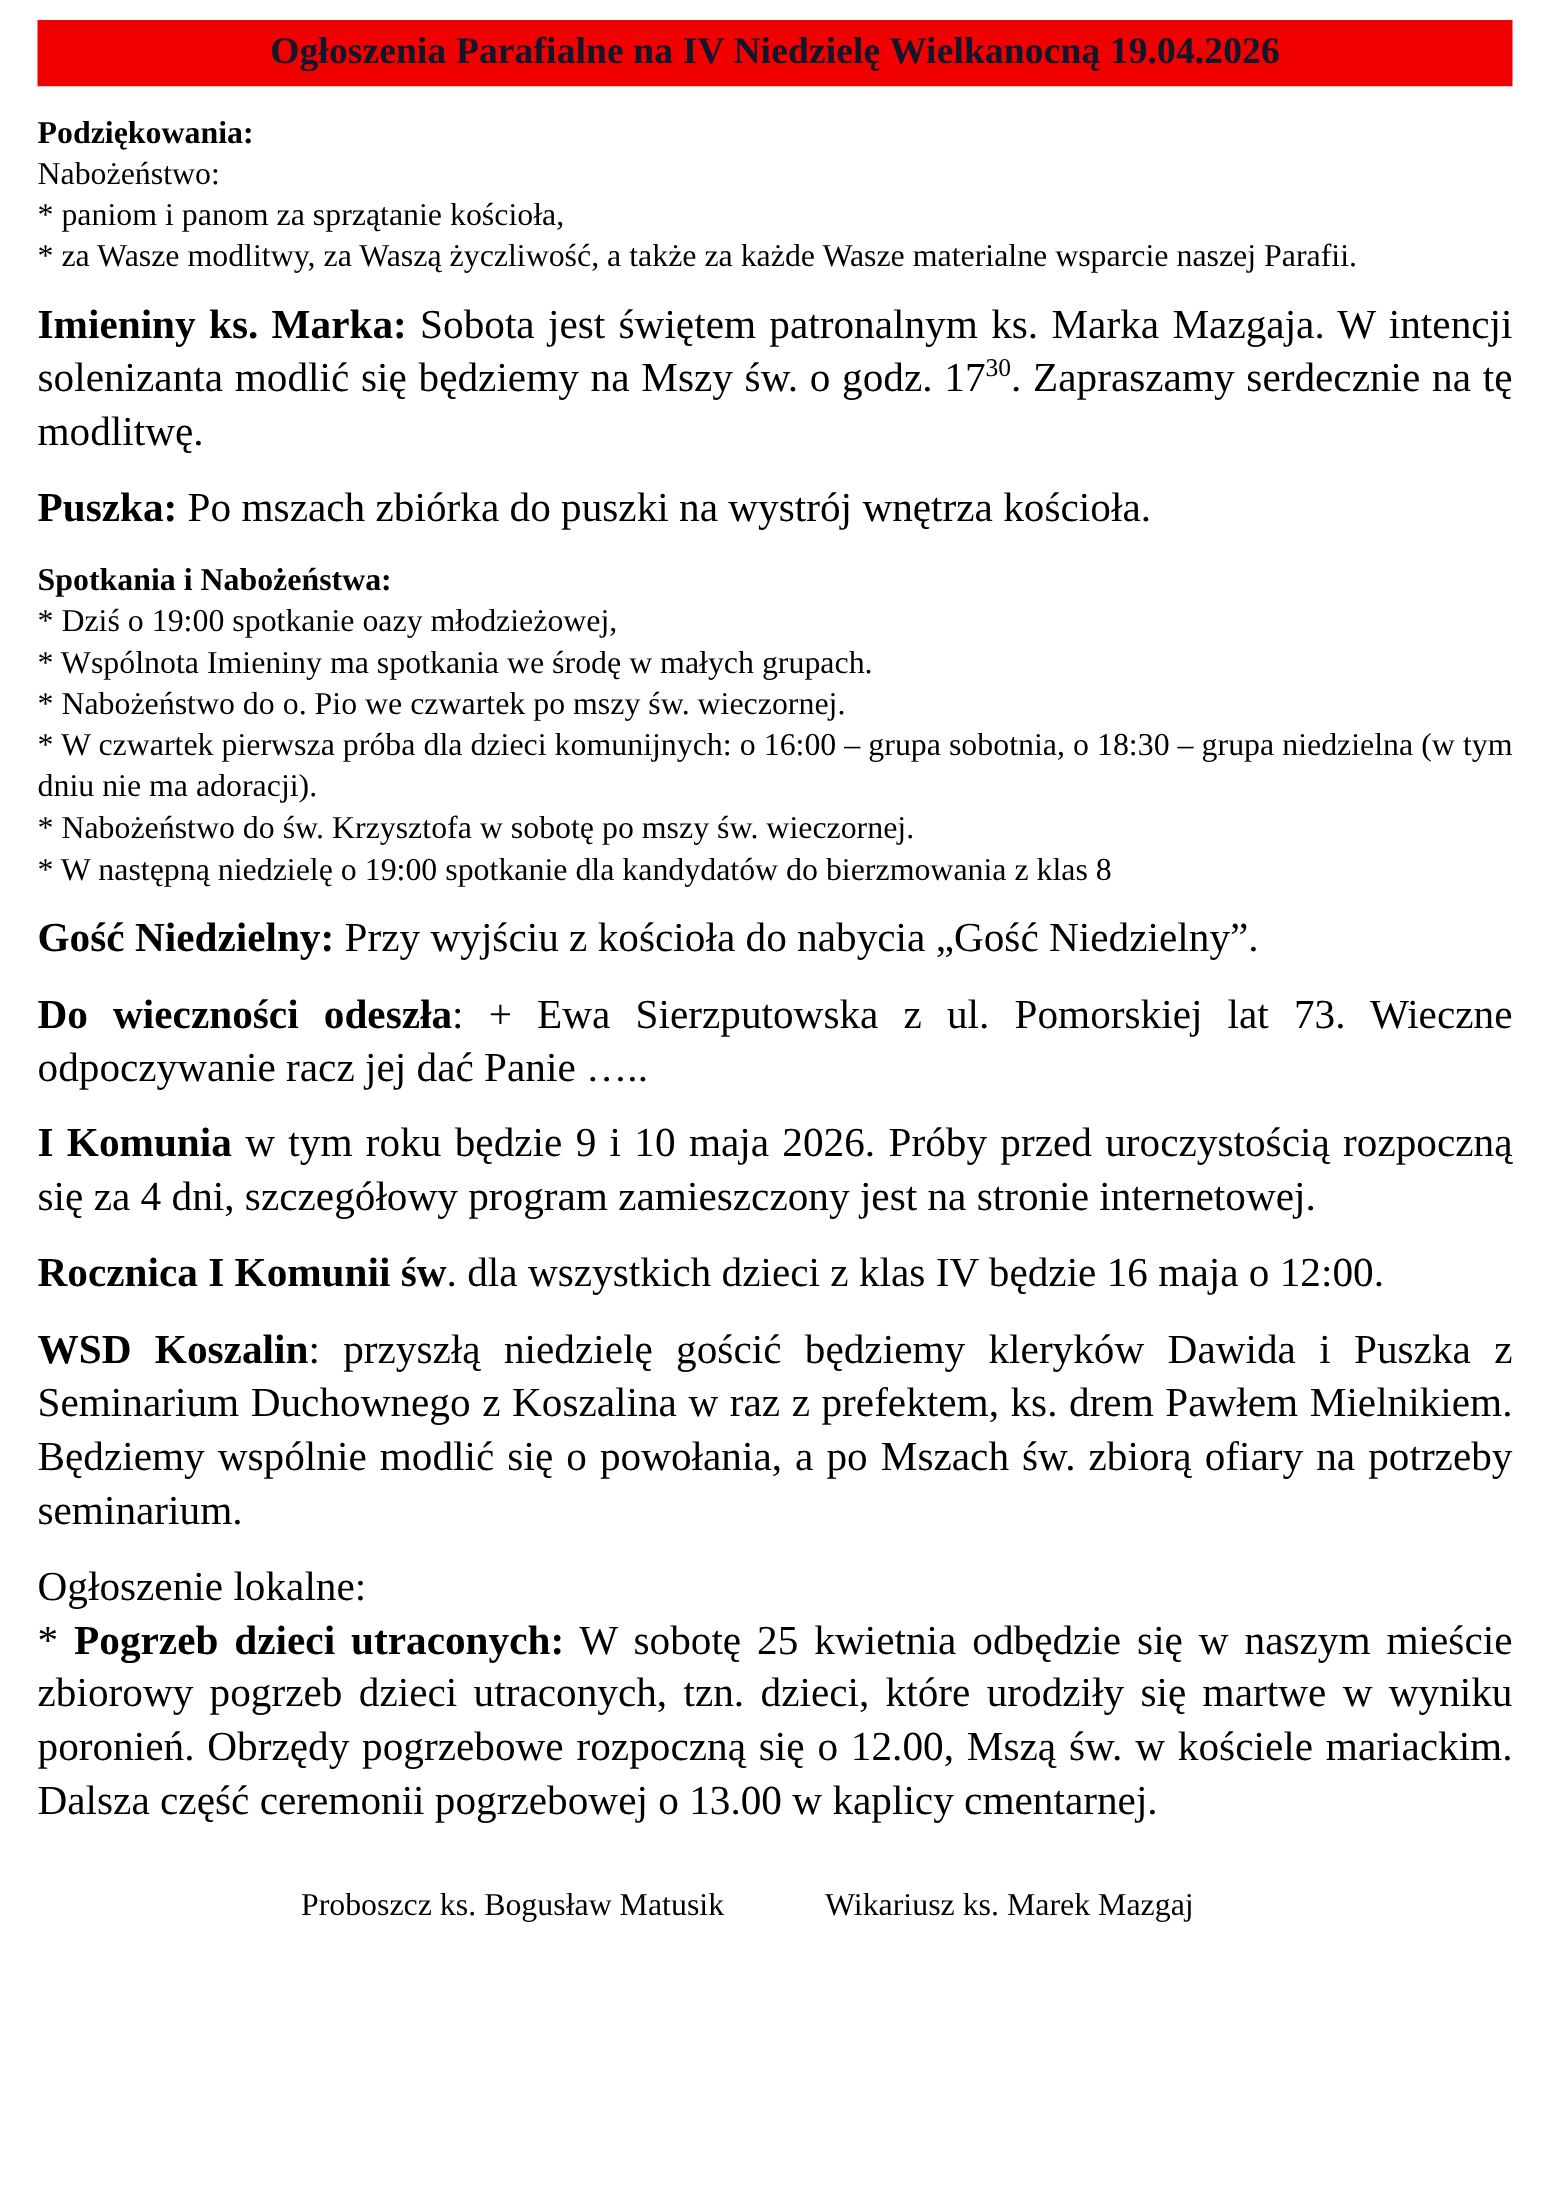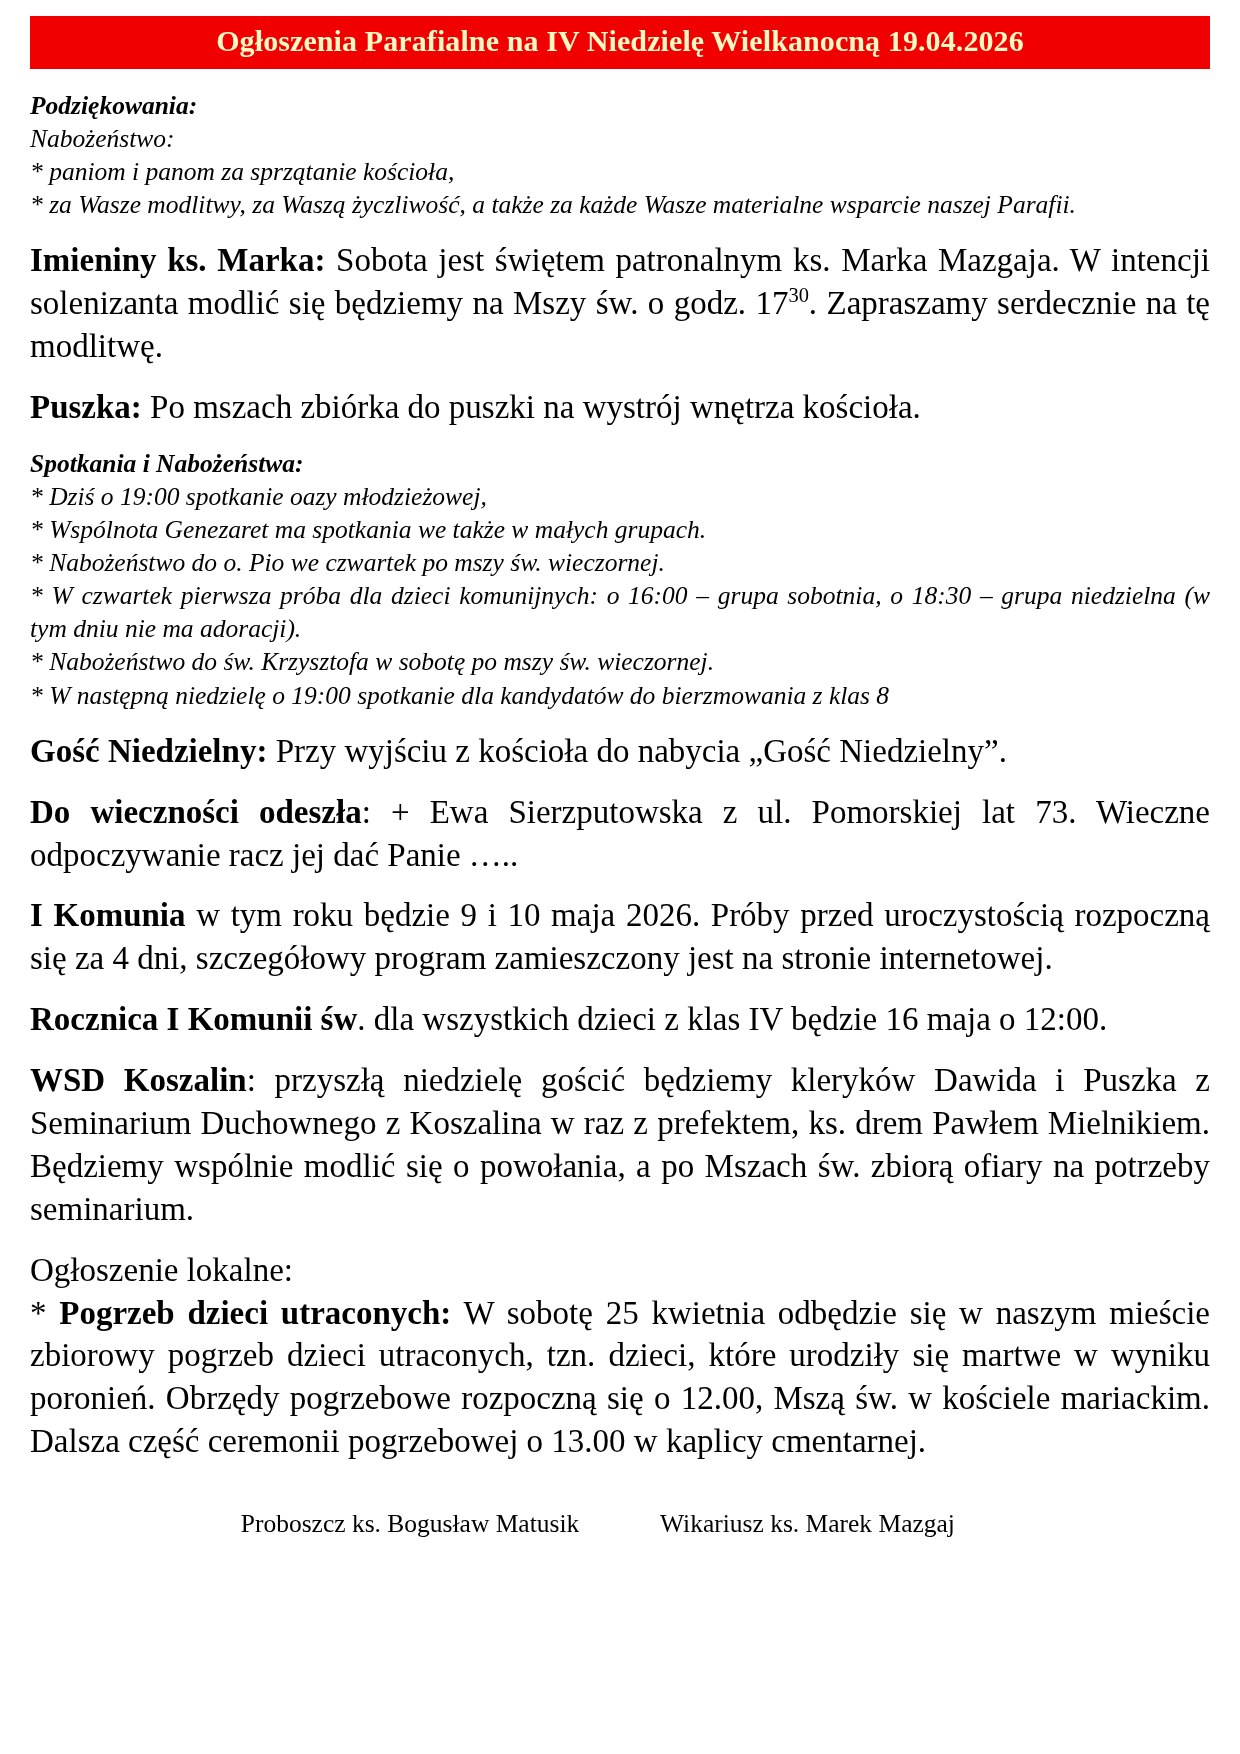--- a/index.html
+++ b/index.html
@@ -15,21 +15,21 @@
   }
   .page {
     width: 1240px;
     min-height: 1754px;
     box-sizing: border-box;
     padding: 16px 30px 20px 30px;
     position: relative;
   }
   .title-bar {
     background: #f00000;
-    color: #fef9c3;
+    color: #0f172a;
     text-align: center;
     font-weight: bold;
     font-size: 30px;
     line-height: 1.45;
     padding: 3px 0 6px 0;
     margin: 0 0 20px 0;
     letter-spacing: 0.1px;
   }
   .block {
     font-size: 33px;
@@ -38,21 +38,20 @@
     text-justify: inter-word;
     margin: 0 0 18px 0;
   }
   .block.nogap {
     margin-bottom: 0;
   }
   .lines {
     font-size: 25.5px;
     line-height: 1.30;
     margin: 0 0 18px 0;
-    font-style: italic;
   }
   .lines .ln {
     display: block;
     text-align: justify;
     text-justify: inter-word;
   }
   b, .b {
     font-weight: bold;
   }
   sup {
@@ -92,21 +91,21 @@
     <b>Imieniny ks. Marka:</b><span> Sobota jest świętem patronalnym ks. Marka Mazgaja. W intencji solenizanta modlić się będziemy na Mszy św. o godz. 17</span><sup>30</sup><span>. Zapraszamy serdecznie na tę modlitwę.</span>
   </p>
 
   <p class="block">
     <b>Puszka:</b><span> Po mszach zbiórka do puszki na wystrój wnętrza kościoła.</span>
   </p>
 
   <div class="lines">
     <span class="ln b">Spotkania i Nabożeństwa:</span>
     <span class="ln">* Dziś o 19:00 spotkanie oazy młodzieżowej,</span>
-    <span class="ln">* Wspólnota Genezaret ma spotkania we także w małych grupach.</span>
+    <span class="ln">* Wspólnota Imieniny ma spotkania we środę w małych grupach.</span>
     <span class="ln">* Nabożeństwo do o. Pio we czwartek po mszy św. wieczornej.</span>
     <span class="ln">* W czwartek pierwsza próba dla dzieci komunijnych: o 16:00 – grupa sobotnia, o 18:30 – grupa niedzielna (w tym dniu nie ma adoracji).</span>
     <span class="ln">* Nabożeństwo do św. Krzysztofa w sobotę po mszy św. wieczornej.</span>
     <span class="ln">* W następną niedzielę o 19:00 spotkanie dla kandydatów do bierzmowania z klas 8</span>
   </div>
 
   <p class="block">
     <b>Gość Niedzielny:</b><span> Przy wyjściu z kościoła do nabycia „Gość Niedzielny”.</span>
   </p>
 

